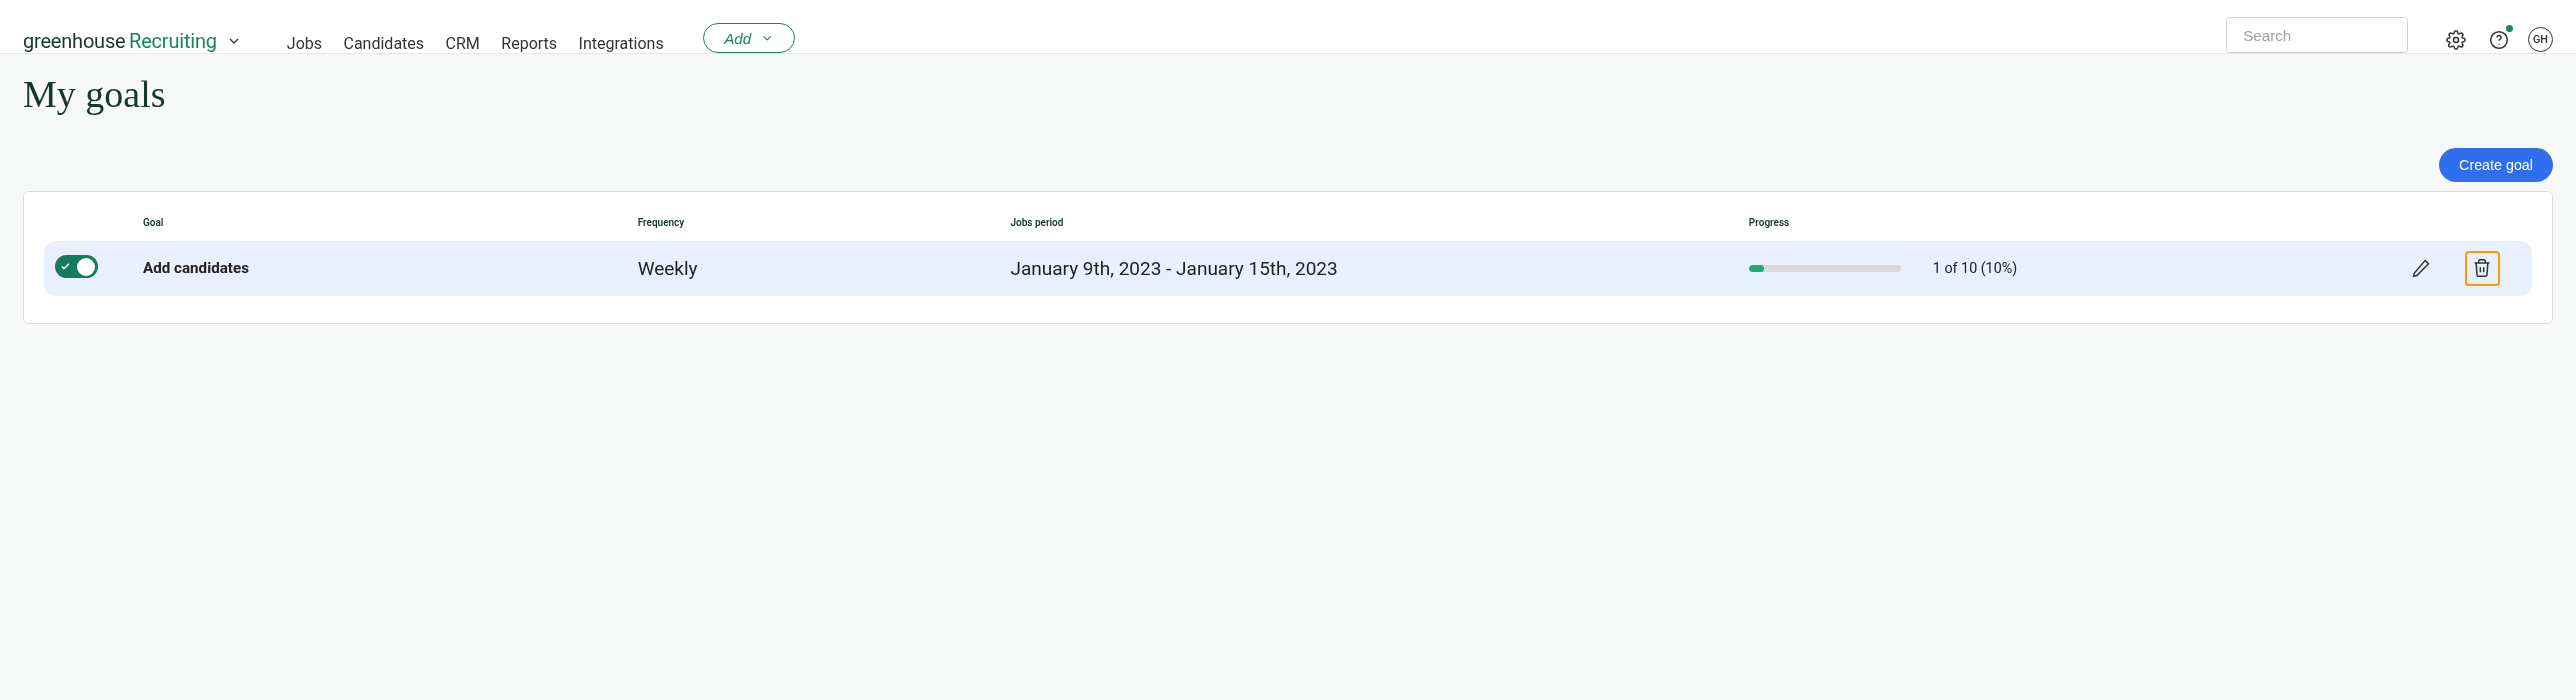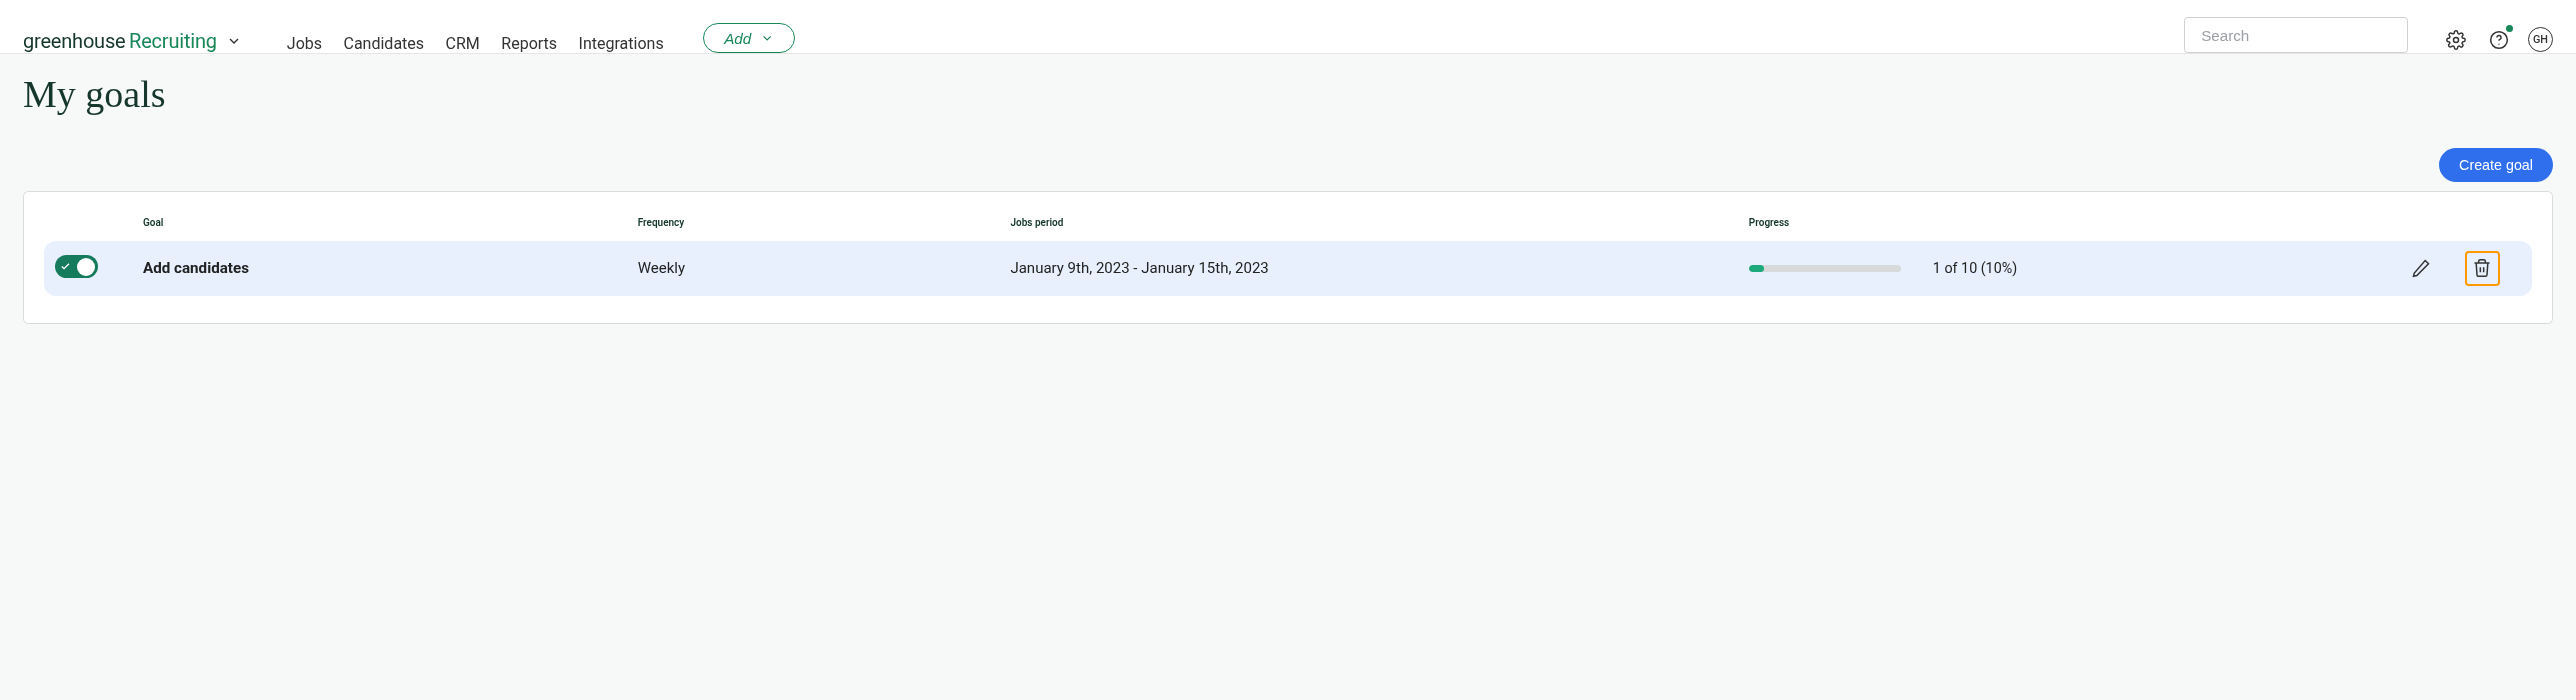--- a/index.html
+++ b/index.html
@@ -51,21 +51,21 @@
     font-style: italic;
   }
   .spacer { flex: 1; }
   .search-wrap {
     display: flex;
     align-items: center;
     border: 0.9px solid #d0d0d0;
     border-radius: 3.6px;
     background: #fff;
     height: 36px;
-    width: 224px;
+    width: 182px;
     padding: 0 9px;
     gap: 7.2px;
   }
   .search-wrap input {
     border: none;
     outline: none;
     font-size: 15.2px;
     flex: 1;
     color: #333;
     background: transparent;
@@ -145,21 +145,21 @@
     color: #15372c;
     font-weight: 600;
     font-size: 10px;
   }
   .trow {
     background: #e8f0fe;
     border-radius: 12px;
     padding: 12.5px 10.8px;
   }
   .goal-name { font-weight: 700; font-size: 15.2px; color: #222; }
-  .cell { font-size: 15px; color: #222; }
+  .cell { font-size: 19px; color: #222; }
 
   .toggle {
     width: 43px; height: 23px;
     background: #167a5c;
     border-radius: 11.7px;
     position: relative;
     display: inline-flex;
     align-items: center;
     cursor: pointer;
   }

